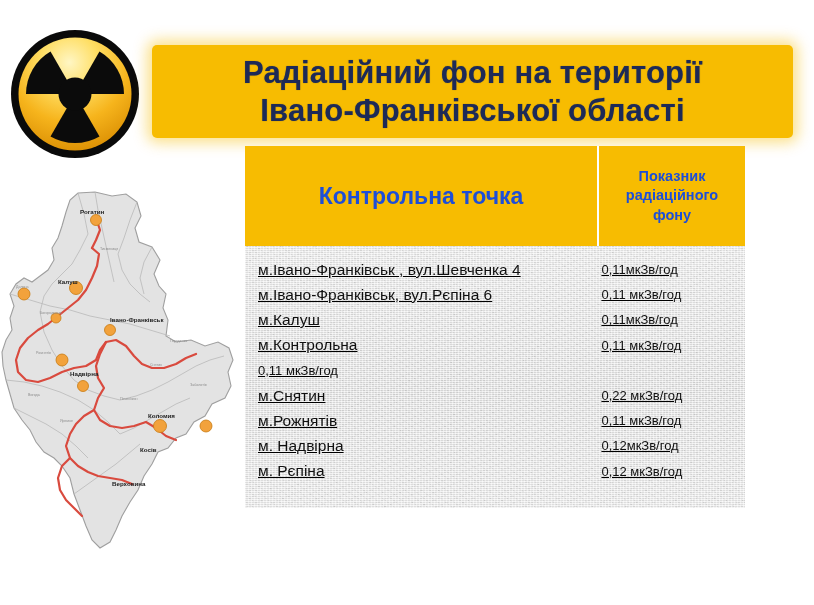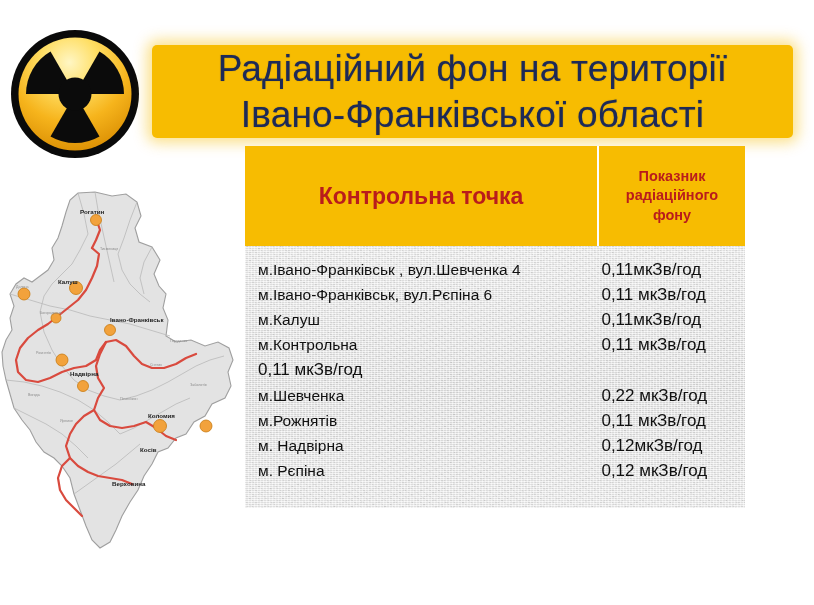--- a/index.html
+++ b/index.html
@@ -35,22 +35,22 @@
     background: #F7BC01;
     border-radius: 5px;
     box-shadow: 0 0 14px 5px rgba(247,188,1,0.45);
     display: flex;
     flex-direction: column;
     align-items: center;
     justify-content: center;
   }
   #title-banner .tline {
     color: #1D2A57;
-    font-size: 37px;
-    font-weight: normal;
+    font-size: 31px;
+    font-weight: bold;
     line-height: 1.22;
     letter-spacing: 0.2px;
     white-space: nowrap;
     text-shadow: 0 0 1px rgba(29,42,87,0.55);
   }
 
   
   #map-wrap {
     position: absolute;
     left: 0px;
@@ -70,21 +70,21 @@
   #table-head {
     display: flex;
     height: 100px;
     background: #F7BC01;
   }
   #table-head .hcell {
     display: flex;
     align-items: center;
     justify-content: center;
     text-align: center;
-    color: #b91c1c;
+    color: #1d4ed8;
     font-weight: bold;
     border-radius: 30px;
   }
   #table-head .hcell.point {
     width: 352px;
     font-size: 23px;
   }
   #table-head .divider {
     width: 2px;
     background: #ffffff;
@@ -98,39 +98,40 @@
   #table-body {
     position: relative;
     padding: 11px 12px 24px 0;
     background-color: #e9e9e9;
     background-image:
       repeating-linear-gradient(0deg,   rgba(255,255,255,0.55) 0px, rgba(255,255,255,0.55) 1px, rgba(0,0,0,0.03) 1px, rgba(0,0,0,0.03) 2px),
       repeating-linear-gradient(90deg,  rgba(255,255,255,0.40) 0px, rgba(255,255,255,0.40) 1px, rgba(0,0,0,0.035) 1px, rgba(0,0,0,0.035) 3px),
       repeating-linear-gradient(37deg,  rgba(120,120,120,0.10) 0px, rgba(120,120,120,0.10) 1px, rgba(255,255,255,0.0) 1px, rgba(255,255,255,0.0) 5px),
       repeating-linear-gradient(-24deg, rgba(90,90,90,0.07) 0px, rgba(90,90,90,0.07) 1px, rgba(255,255,255,0.0) 1px, rgba(255,255,255,0.0) 7px),
       linear-gradient(180deg, #eeeeee 0%, #e4e4e4 55%, #ededed 100%);
+    text-decoration: underline;
   }
   .trow {
     display: flex;
     height: 25.2px;
     align-items: center;
   }
   .trow .cell-point {
     width: 352px;
     padding-left: 13px;
     box-sizing: border-box;
     font-size: 15.5px;
     color: #101010;
     white-space: nowrap;
   }
   .trow .cell-value {
     width: 148px;
     padding-left: 13px;
     box-sizing: border-box;
-    font-size: 17px;
+    font-size: 13px;
     color: #101010;
     white-space: nowrap;
   }
 </style>
 </head>
 <body>
 
 <div id="radiation-logo">
   <svg viewBox="0 0 134 134" width="134" height="134" aria-hidden="true">
     <defs>
@@ -266,21 +267,21 @@
         <div class="cell-value">0,11мкЗв/год</div>
       </div>
       <div class="trow">
         <div class="cell-point">м.Контрольна</div>
         <div class="cell-value">0,11 мкЗв/год</div>
       </div>
       <div class="trow">
         <div class="cell-value">0,11 мкЗв/год</div>
       </div>
       <div class="trow">
-        <div class="cell-point">м.Шевченка</div>
+        <div class="cell-point">м.Снятин</div>
         <div class="cell-value">0,22 мкЗв/год</div>
       </div>
       <div class="trow">
         <div class="cell-point">м.Рожнятів</div>
         <div class="cell-value">0,11 мкЗв/год</div>
       </div>
       <div class="trow">
         <div class="cell-point">м. Надвірна</div>
         <div class="cell-value">0,12мкЗв/год</div>
       </div>

